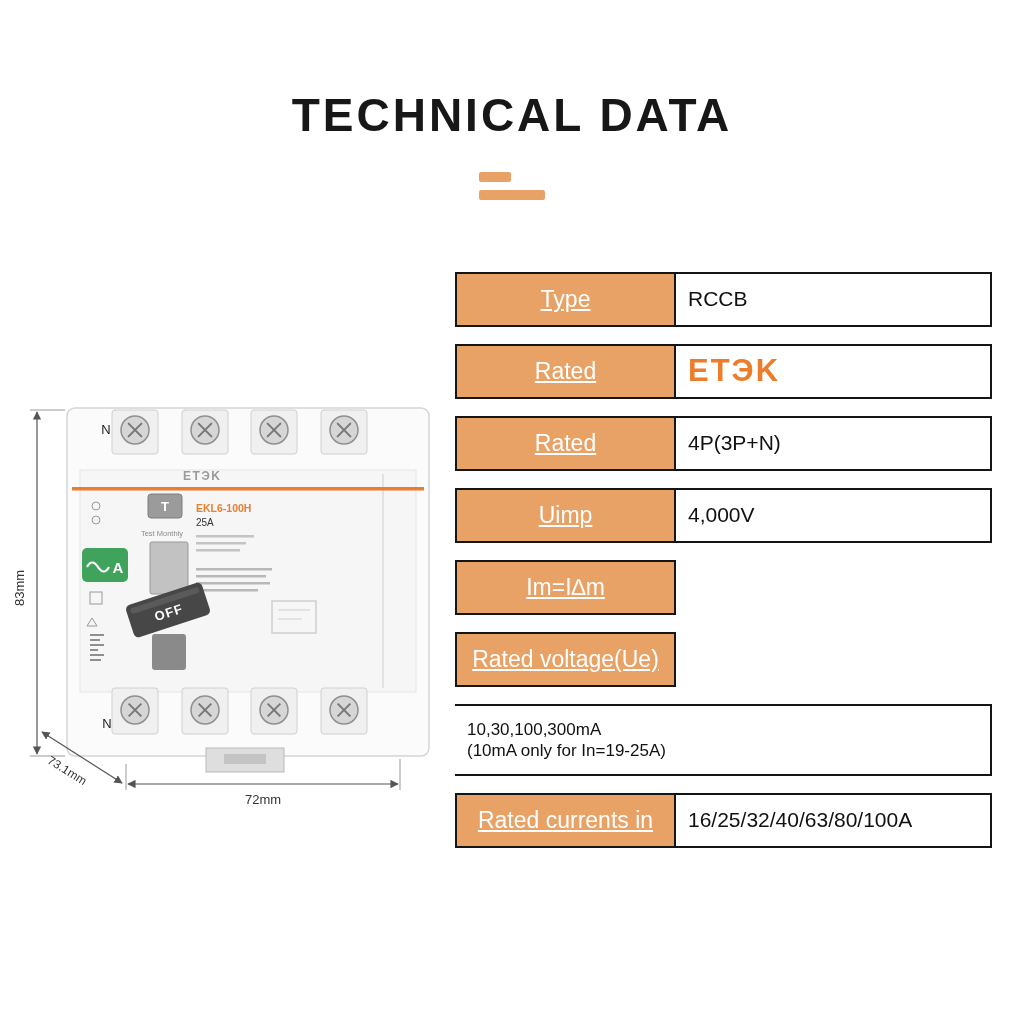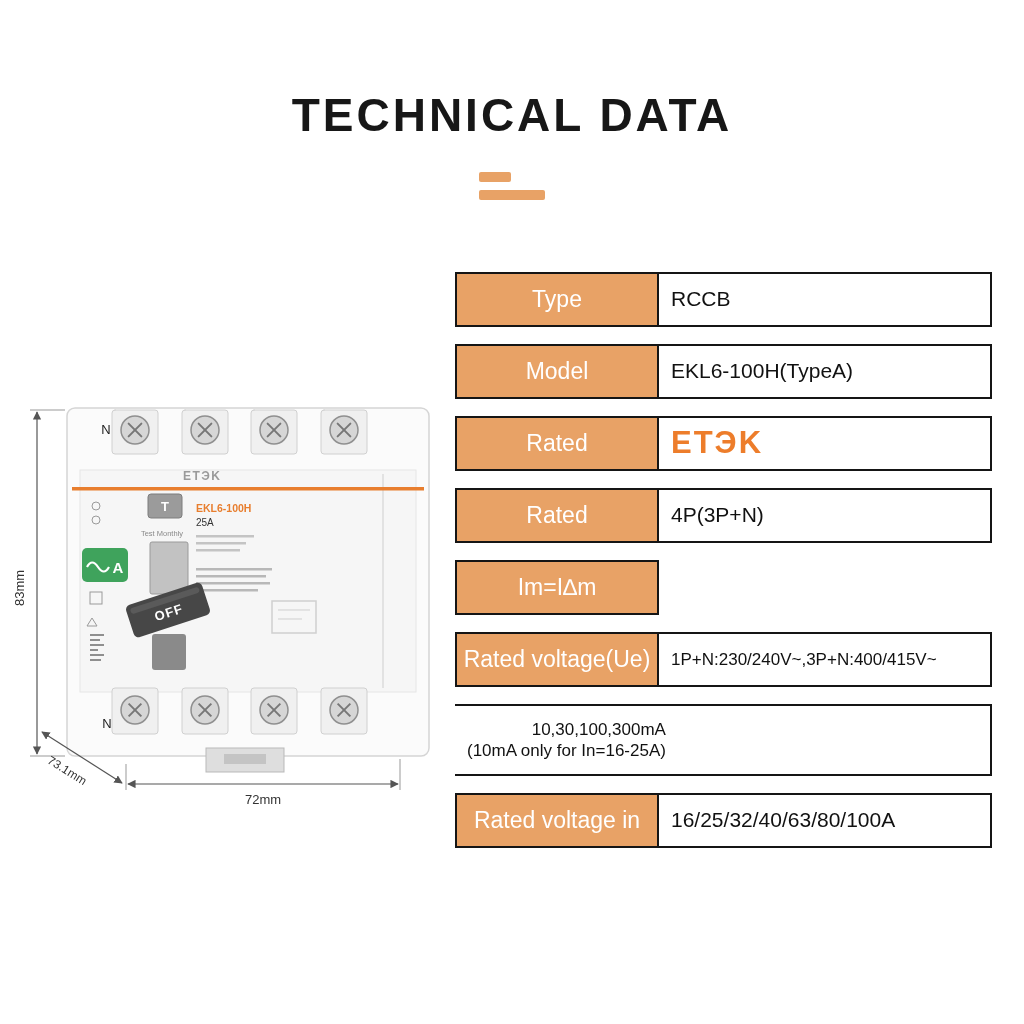--- a/index.html
+++ b/index.html
@@ -17,26 +17,26 @@
   .menu-icon .bar.long{width:66px;}
 
   
   .spec-table{
     position:absolute;left:455px;top:272px;width:537px;
     display:flex;flex-direction:column;gap:17px;
   }
   .row{display:flex;}
   .cell{box-sizing:border-box;display:flex;align-items:center;min-height:55px;white-space:pre-line;}
   .cell.label{
-    width:204px;background:#E8A266;border:2px solid #151515;color:#fff;
-    justify-content:center;text-align:center;font-size:23px;padding:2px 6px;line-height:1.2;
+    width:221px;background:#E8A266;border:2px solid #151515;color:#fff;
+    justify-content:center;text-align:center;font-size:23px;padding:2px 6px;line-height:1.2;text-decoration:underline;
   }
   .cell.value{
     flex:1;background:#fff;border:2px solid #151515;border-left:none;
-    font-size:21px;color:#111;padding:2px 24px 2px 12px;line-height:1.25;text-align:right;
+    font-size:21px;color:#111;padding:2px 24px 2px 12px;line-height:1.25;
   }
   .row.small .cell.value{font-size:17px;}
   .row.tall .cell{min-height:72px;}
   .cell.value.logo{color:#ED7D2B;font-weight:bold;font-size:31px;letter-spacing:2px;}
 
   
   .figure-wrap{position:absolute;left:10px;top:396px;width:445px;height:415px;}
   svg text{font-family:"Liberation Sans",sans-serif;}
 </style>
 </head>
@@ -215,39 +215,38 @@
   </g>
 </svg>
 </div>
 
 <div class="spec-table">
   <div class="row">
     <div class="cell label">Type</div>
     <div class="cell value">RCCB</div>
   </div>
   <div class="row">
-    <div class="cell label">Model</div>
-    <div class="cell value">EKL6-100H(TypeA)</div>
-  </div>
-  <div class="row">
     <div class="cell label">Rated</div>
     <div class="cell value logo">ETЭK</div>
   </div>
   <div class="row">
     <div class="cell label">Rated</div>
     <div class="cell value">4P(3P+N)</div>
   </div>
+  <div class="row">
+    <div class="cell label">Uimp</div>
+    <div class="cell value">4,000V</div>
+  </div>
   <div class="row small">
     <div class="cell label">Im=I∆m</div>
   </div>
   <div class="row small">
     <div class="cell label">Rated voltage(Ue)</div>
-    <div class="cell value">1P+N:230/240V~,3P+N:400/415V~</div>
   </div>
   <div class="row small tall">
     <div class="cell value">10,30,100,300mA
-(10mA only for In=16-25A)</div>
-  </div>
-  <div class="row">
-    <div class="cell label">Rated voltage in</div>
+(10mA only for In=19-25A)</div>
+  </div>
+  <div class="row">
+    <div class="cell label">Rated currents in</div>
     <div class="cell value">16/25/32/40/63/80/100A</div>
   </div>
 </div>
 
 </body></html>

